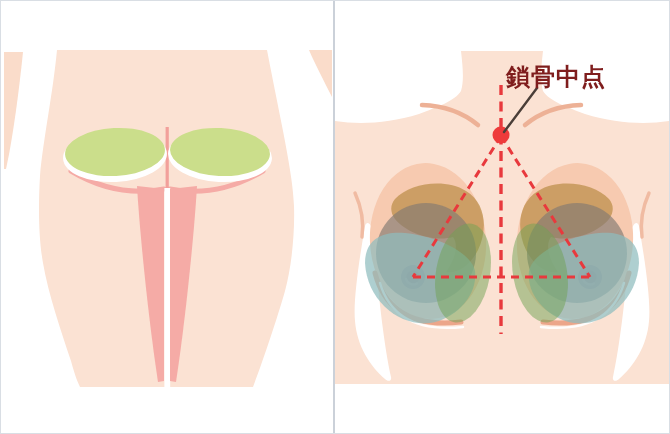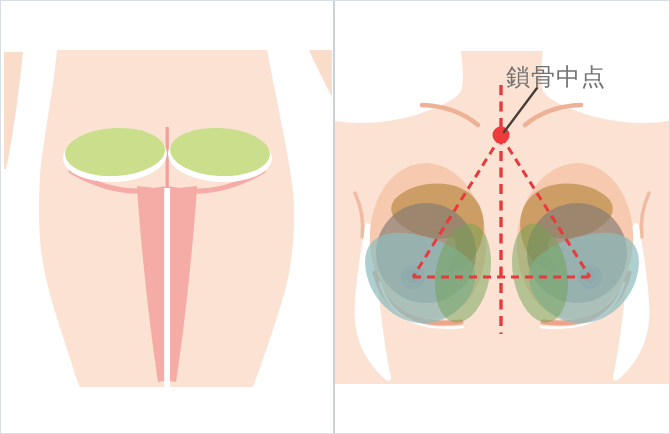--- a/index.html
+++ b/index.html
@@ -14,23 +14,23 @@
   }
   .panel{position:absolute;top:0;height:432px;background:#fff;}
   .panel-left{left:0;width:332px;}
   .panel-right{left:334px;width:334px;}
   .divider{position:absolute;top:0;left:332px;width:2px;height:432px;background:#CBD1D9;}
   svg{display:block;}
   .clavicle-label{
     position:absolute;
     left:171px;top:60px;
     font-size:24px;
-    font-weight:400;
+    font-weight:700;
     letter-spacing:1px;
-    color:#737373;
+    color:#7f1d1d;
     white-space:nowrap;
   }
 </style>
 </head>
 <body>
 
 <div class="canvas">
 
   <div class="panel panel-left">
     <svg width="332" height="432" viewBox="0 0 332 432">

